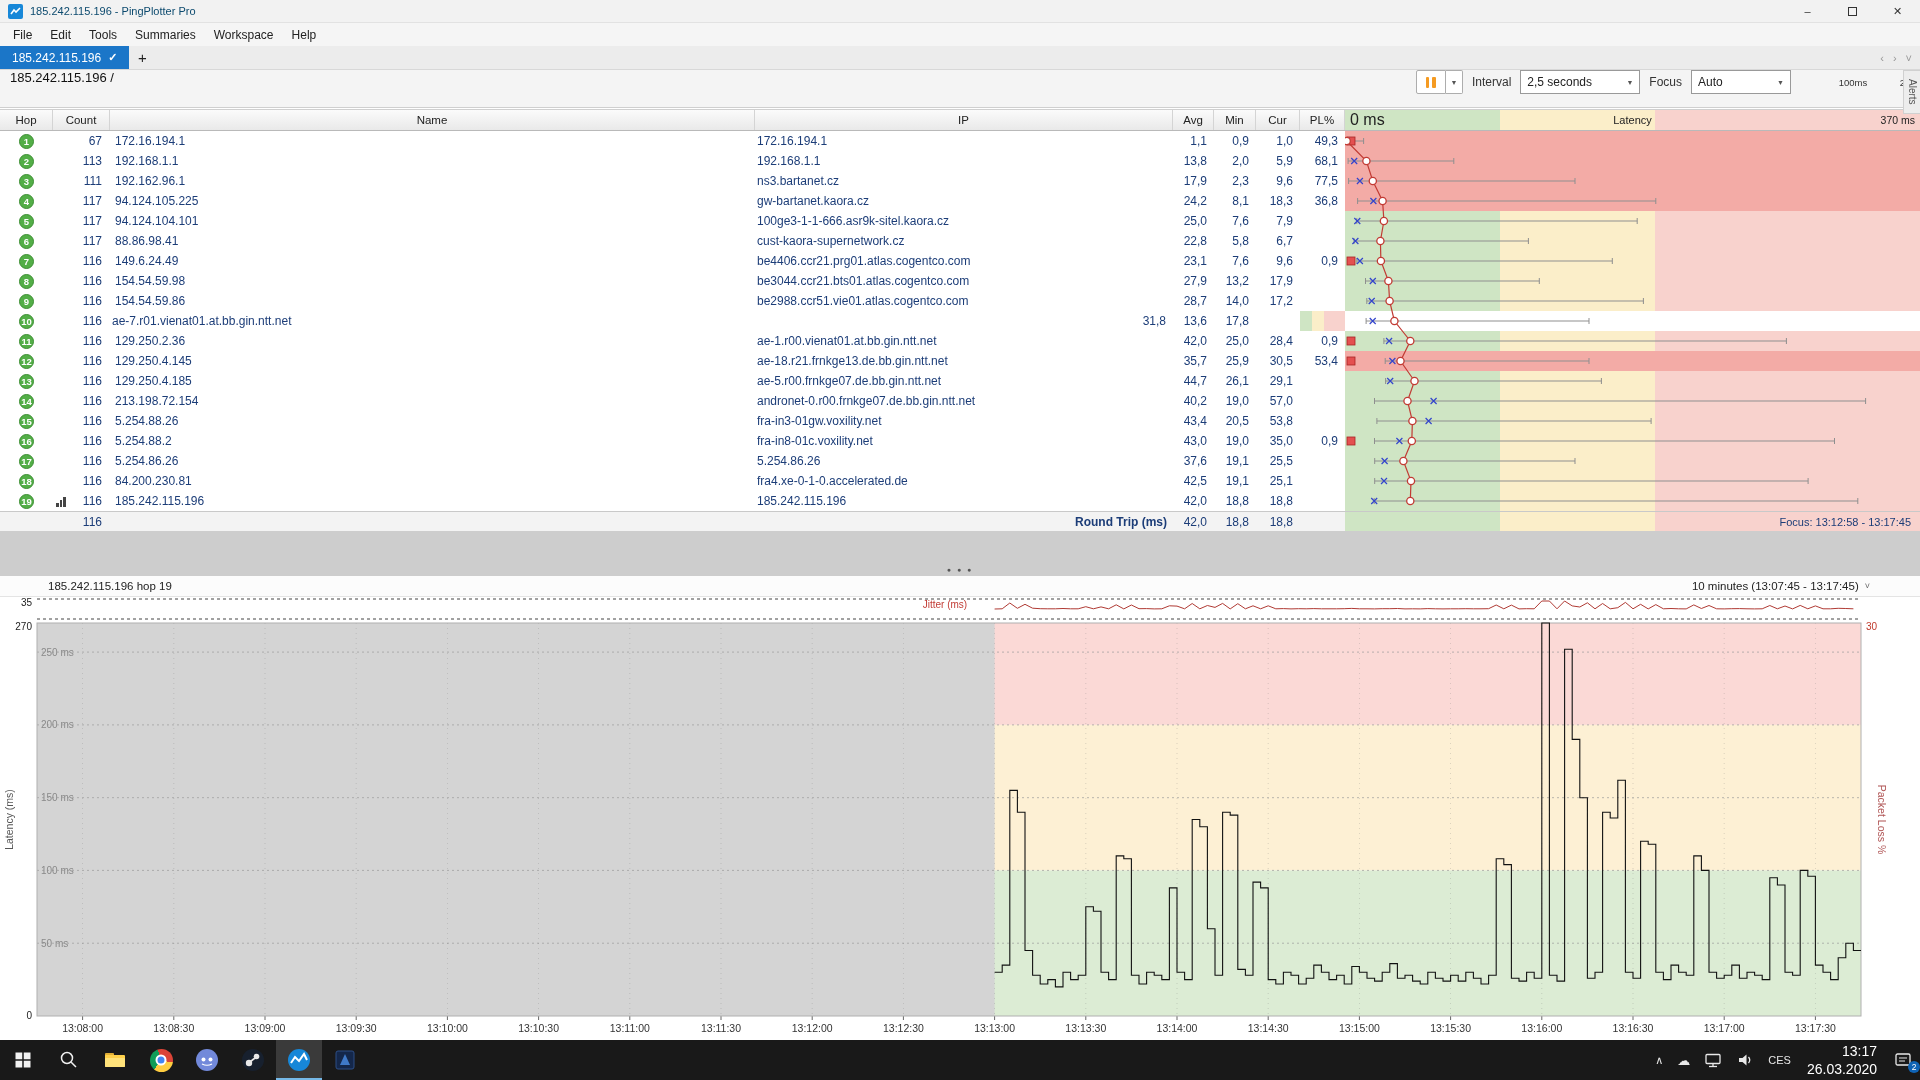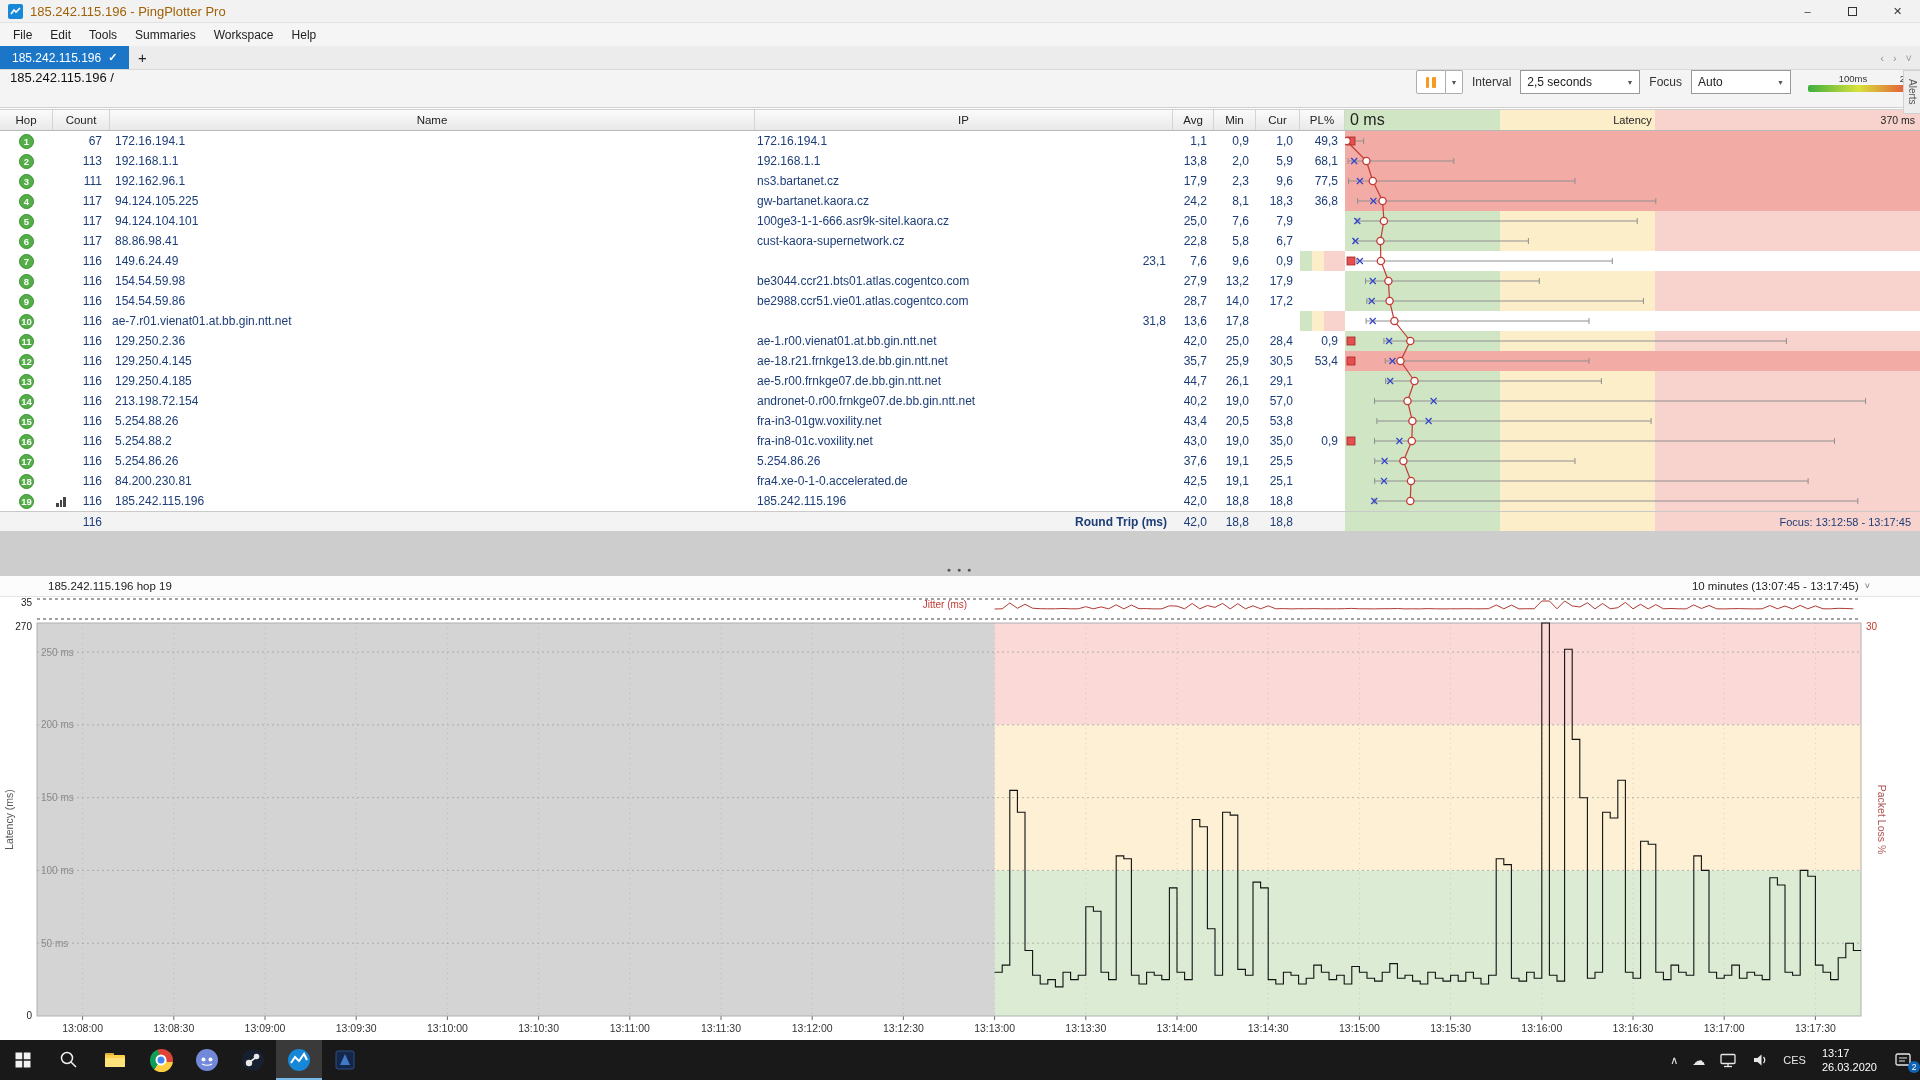--- a/index.html
+++ b/index.html
@@ -4,21 +4,21 @@
 <style>
   *{margin:0;padding:0;box-sizing:border-box}
   html,body{width:1920px;height:1080px;overflow:hidden}
   body{font-family:"Liberation Sans",sans-serif;background:#ffffff;position:relative}
   :root{--cols:53px 57px 645px 418px 41px 42px 44px 45px 575px;--navy:#1c3d78}
 
   
   #titlebar{position:absolute;left:0;top:0;width:1920px;height:23px;background:#f2f2f2;display:flex;align-items:center;border-bottom:1px solid #e2e2e2}
   .appicon{width:15px;height:15px;margin:0 7px 0 8px;background:#1787d8;border-radius:2px;display:flex;align-items:center;justify-content:center}
   .appicon svg{display:block}
-  #titletext{font-size:13px;color:#a16207}
+  #titletext{font-size:11px;color:#0c4a6e}
   #winbtns{margin-left:auto;display:flex;height:100%}
   .wbtn{width:45px;height:100%;display:flex;align-items:center;justify-content:center;font-size:11px;color:#333}
   .maxbox{width:9px;height:9px;border:1px solid #333;display:block}
 
   
   #menubar{position:absolute;top:23px;left:0;width:1920px;height:23px;background:#f5f5f5;display:flex;align-items:stretch;padding-left:4px}
   .mitem{padding:0 9px;font-size:12px;color:#222;display:flex;align-items:center}
 
   
   #tabbar{position:absolute;top:46px;left:0;width:1920px;height:24px;background:#ececec;border-bottom:1px solid #d8d8d8;display:flex;align-items:stretch}
@@ -32,21 +32,21 @@
   .target-label{font-size:13px;color:#111}
   .ctr{margin-left:auto;display:flex;align-items:center;gap:9px;}
   .pgroup{display:flex}
   .pbtn{width:30px;height:24px;background:#fff;border:1px solid #adadad;border-radius:2px 0 0 2px;display:flex;align-items:center;justify-content:center;gap:3px}
   .pbtn i{width:3.5px;height:11px;background:#f59b22;display:block;border-radius:1px}
   .pdd{width:17px;height:24px;background:#fff;border:1px solid #adadad;border-left:none;border-radius:0 2px 2px 0;display:flex;align-items:center;justify-content:center;font-size:7px;color:#555}
   .ctrlabel{font-size:12px;color:#333}
   .select{height:24px;background:#fff;border:1px solid #999;display:flex;align-items:center;justify-content:space-between;padding:0 6px;font-size:12px;color:#222}
   .sel-interval{width:120px}.sel-focus{width:100px}
   .select .dd{font-size:7px;color:#555;margin-left:8px}
-  .legend{width:112px;display:flex;flex-direction:column;gap:1px;margin-left:8px}
+  .legend{width:112px;display:flex;flex-direction:row;gap:1px;margin-left:8px}
   .legend-labels{position:relative;height:11px;font-size:9.5px;color:#333}
   .legend-labels span{position:absolute;transform:translateX(-50%)}
   .ll-100{left:45px}.ll-200{left:106px}
   .legend-bar{height:7px;border-radius:2px;background:linear-gradient(to right,#3fae3f,#d7e23a 45%,#e8443a 95%)}
 
   #alerts{position:absolute;right:0;top:70px;width:17px;height:44px;background:#ededed;border:1px solid #d0d0d0;border-right:none;writing-mode:vertical-rl;display:flex;align-items:center;justify-content:center;font-size:10px;color:#555;z-index:5}
 
   
   #thead{position:absolute;top:109px;left:0;width:1920px;height:22px;display:grid;grid-template-columns:var(--cols);background:linear-gradient(#fbfbfb,#e9e9e9);border-top:1px solid #cfcfcf;border-bottom:1px solid #b9b9b9}
   .th{display:flex;align-items:center;justify-content:center;font-size:11.5px;color:#222;border-right:1px solid #d4d4d4;overflow:hidden}
@@ -92,21 +92,21 @@
 
   
   #taskbar{position:absolute;top:1040px;left:0;width:1920px;height:40px;background:#191919;display:flex;align-items:stretch}
   .tslot{width:46px;display:flex;align-items:center;justify-content:center}
   .tslot.active{background:#3a3a3a;box-shadow:inset 0 -2px 0 #76b9e8}
   .chrome-icon{width:23px;height:23px;border-radius:50%;background:conic-gradient(from -20deg,#db4437 0deg 120deg,#ffcd40 120deg 240deg,#0f9d58 240deg 360deg);position:relative}
   .chrome-core{position:absolute;left:50%;top:50%;transform:translate(-50%,-50%);width:11px;height:11px;border-radius:50%;background:#4285f4;border:2.5px solid #fff}
   .tray{margin-left:auto;display:flex;align-items:center}
   .titem{padding:0 7px;color:#e8e8e8;font-size:11px;display:flex;align-items:center;height:100%;position:relative}
   .titem.cloudy{font-size:13px}
-  .clock{color:#fff;font-size:11px;text-align:left;line-height:1.3;padding:0 9px}
+  .clock{color:#fff;font-size:14px;text-align:right;line-height:1.3;padding:0 9px}
   .badge{position:absolute;right:0;bottom:7px;min-width:12px;height:12px;border-radius:6px;background:#0f63b5;color:#fff;font-size:8.5px;display:flex;align-items:center;justify-content:center;padding:0 2px}
 </style>
 </head>
 <body>
 
 <div id="titlebar">
   <span class="appicon">
     <svg width="11" height="11" viewBox="0 0 11 11">
         <polyline points="1,8 4,4 6,6 10,2" fill="none" stroke="#fff" stroke-width="1.6"></polyline>
       </svg>
@@ -289,20 +289,21 @@
   <div class="cell c-lat latband"></div>
 </div>
 <div class="trow">
   <div class="cell c-hop">
         <span class="hopnum">7</span>
       </div>
   <div class="cell c-count">
         <span>116</span>
       </div>
   <div class="cell c-ip">149.6.24.49</div>
+  <div class="cell c-name">be4406.ccr21.prg01.atlas.cogentco.com</div>
   <div class="cell c-num">23,1</div>
   <div class="cell c-num">7,6</div>
   <div class="cell c-num">9,6</div>
   <div class="cell c-num">0,9</div>
   <div class="cell c-lat latband"></div>
 </div>
 <div class="trow">
   <div class="cell c-hop">
         <span class="hopnum">8</span>
       </div>

